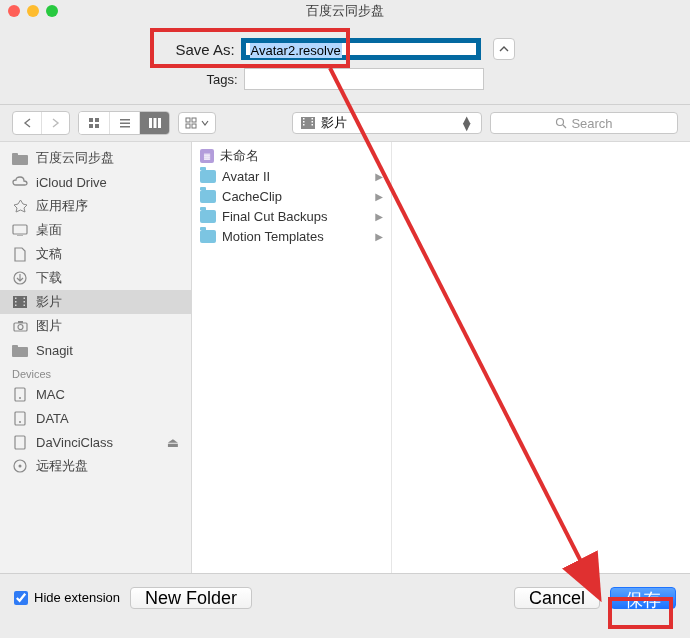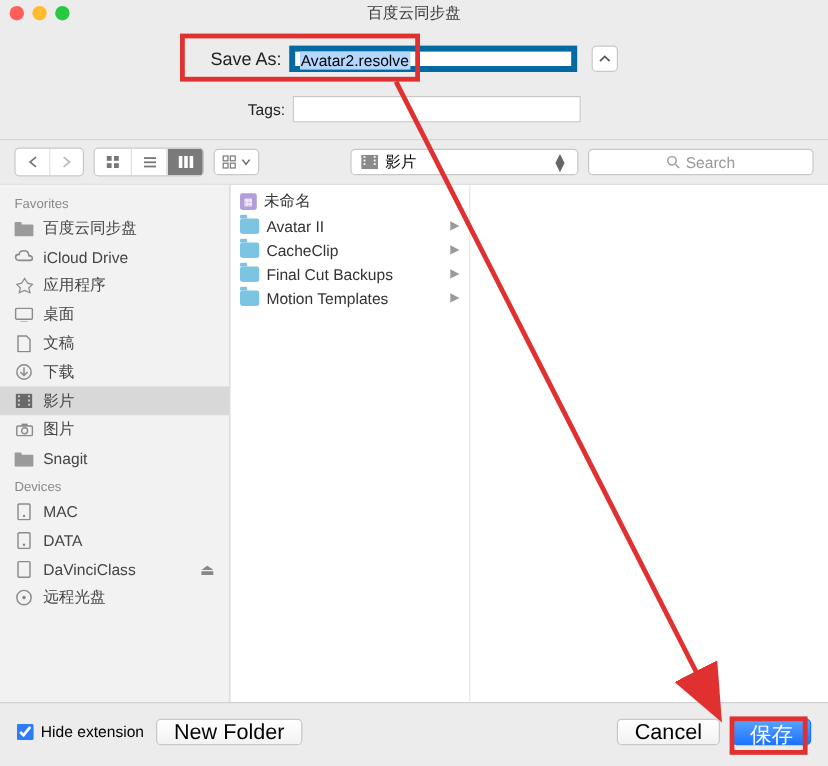--- a/index.html
+++ b/index.html
@@ -12,21 +12,21 @@
 .dot.yellow { background: #febc2e; }
 .dot.green { background: #28c940; }
 .titlebar .title { position: absolute; left: 0; right: 0; text-align: center; font-size: 13px; color: #3a3a3a; }
 
 .saveas-row { display: flex; align-items: center; justify-content: center; margin-top: 16px; gap: 6px; }
 .saveas-row label { font-size: 15px; color: #222; }
 .saveas-input { width: 240px; height: 22px; border: 5px solid #0369a1; background: #fff; padding: 0 4px; font-size: 13px; }
 .saveas-input .sel { background: #b3d7ff; padding: 0 1px; }
 .expand-btn { width: 22px; height: 22px; border: 1px solid #c8c8c8; border-radius: 4px; background: #fff; display: flex; align-items: center; justify-content: center; margin-left: 6px; cursor: pointer; }
 
-.tags-row { display: flex; align-items: center; justify-content: center; margin-top: 20px; gap: 6px; }
+.tags-row { display: flex; align-items: center; justify-content: center; margin-top: 8px; gap: 6px; }
 .tags-row label { font-size: 13px; color: #222; }
 .tags-input { width: 240px; height: 22px; border: 1px solid #c8c8c8; background: #fff; }
 
 .divider { height: 1px; background: #d0d0d0; margin-top: 14px; }
 
 .toolbar { height: 36px; display: flex; align-items: center; padding: 0 12px; gap: 8px; background: #ececec; }
 .nav-group { display: flex; border: 1px solid #c8c8c8; border-radius: 4px; background: #fff; overflow: hidden; }
 .nav-group .btn { width: 28px; height: 22px; display: flex; align-items: center; justify-content: center; border: none; background: transparent; cursor: pointer; }
 .nav-group .btn + .btn { border-left: 1px solid #e0e0e0; }
 .view-group { display: flex; border: 1px solid #c8c8c8; border-radius: 4px; background: #fff; overflow: hidden; }
@@ -165,21 +165,20 @@
     <svg width="12" height="12">
         <circle cx="5" cy="5" r="3.5" fill="none" stroke="#999" stroke-width="1.2"></circle>
         <line x1="8" y1="8" x2="11" y2="11" stroke="#999" stroke-width="1.2"></line>
       </svg>
     <span>Search</span>
   </div>
 </div>
 
 <div class="main">
   <div class="sidebar">
-    <div class="sb-header">Favorites</div>
     <div class="sb-item">
         <span class="icn">
           <svg width="16" height="13">
             <rect x="0" y="3" width="16" height="10" rx="1" fill="#9a9a9a"></rect>
             <rect x="0" y="1" width="6" height="3" rx="1" fill="#9a9a9a"></rect>
           </svg>
         </span>
         <span>百度云同步盘</span>
       </div>
     <div class="sb-item">

